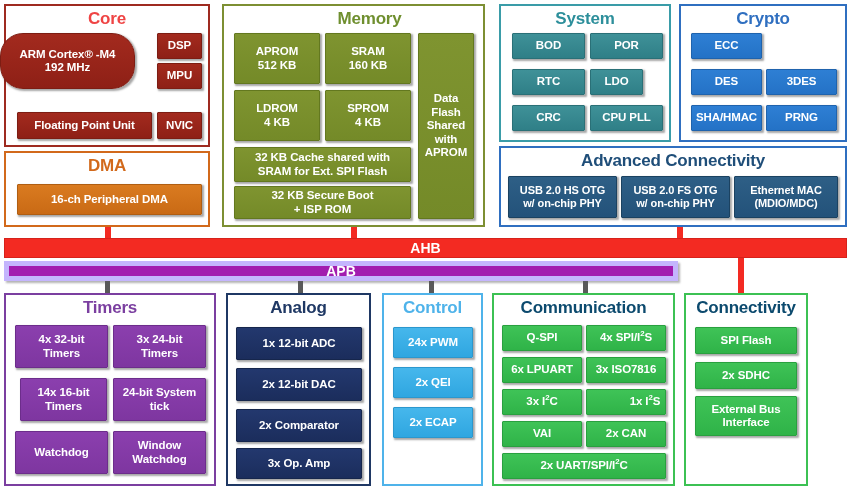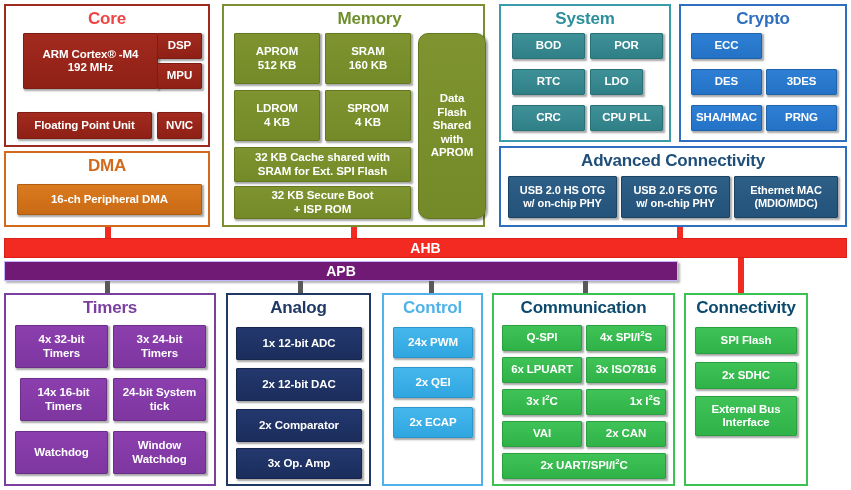--- a/index.html
+++ b/index.html
@@ -131,22 +131,22 @@
     color: #ffffff;
     font-weight: bold;
     font-size: 14px;
     box-sizing: border-box;
   }
   .bus-ahb {
     background: #f32a22;
     border: 1px solid #d6221b;
   }
   .bus-apb {
-    background: #701a75;
-    border: 1px solid #c4b5fd;
+    background: #a21caf;
+    border: 5px solid #c4b5fd;
     box-shadow: 1.5px 1.5px 2px rgba(0,0,0,0.3);
   }
   .conn {
     position: absolute;
   }
   .conn-red { background: #f32a22; }
   .conn-gray { background: #595959; }
 
   sup {
     font-size: 0.68em;
@@ -155,21 +155,21 @@
   }
 </style>
 </head>
 <body>
 
 <div id="canvas">
 
   <div class="panel core-panel" style="left:4px; top:4px; width:206px; height:143px;">
     <div class="panel-title core-title">Core</div>
   </div>
-  <div class="chip chip-core" style="left:23px; top:33px; width:135px; height:56px;">
+  <div class="chip chip-core" style="left:0; top:33px; width:135px; height:56px;border-radius:23px;">
     <div>
       <span>ARM Cortex® -M4</span>
       <span>192 MHz</span>
     </div>
   </div>
   <div class="chip chip-core" style="left:157px; top:33px; width:45px; height:26px;">
     <span>DSP</span>
   </div>
   <div class="chip chip-core" style="left:157px; top:63px; width:45px; height:26px;">
     <span>MPU</span>
@@ -220,21 +220,21 @@
       <span>32 KB Cache shared with</span>
       <span>SRAM for  Ext. SPI Flash</span>
     </div>
   </div>
   <div class="chip chip-mem" style="left:234px; top:186px; width:177px; height:33px;">
     <div>
       <span>32 KB Secure Boot</span>
       <span>+ ISP ROM</span>
     </div>
   </div>
-  <div class="chip chip-mem" style="left:418px; top:33px; width:68px; height:186px;border-radius:10px;">
+  <div class="chip chip-mem" style="left:418px; top:33px; width:56px; height:186px;">
     <div>
       <span>Data</span>
       <span>Flash</span>
       <span>Shared</span>
       <span>with</span>
       <span>APROM</span>
     </div>
   </div>
 
   <div class="panel sys-panel" style="left:499px; top:4px; width:172px; height:138px;">

